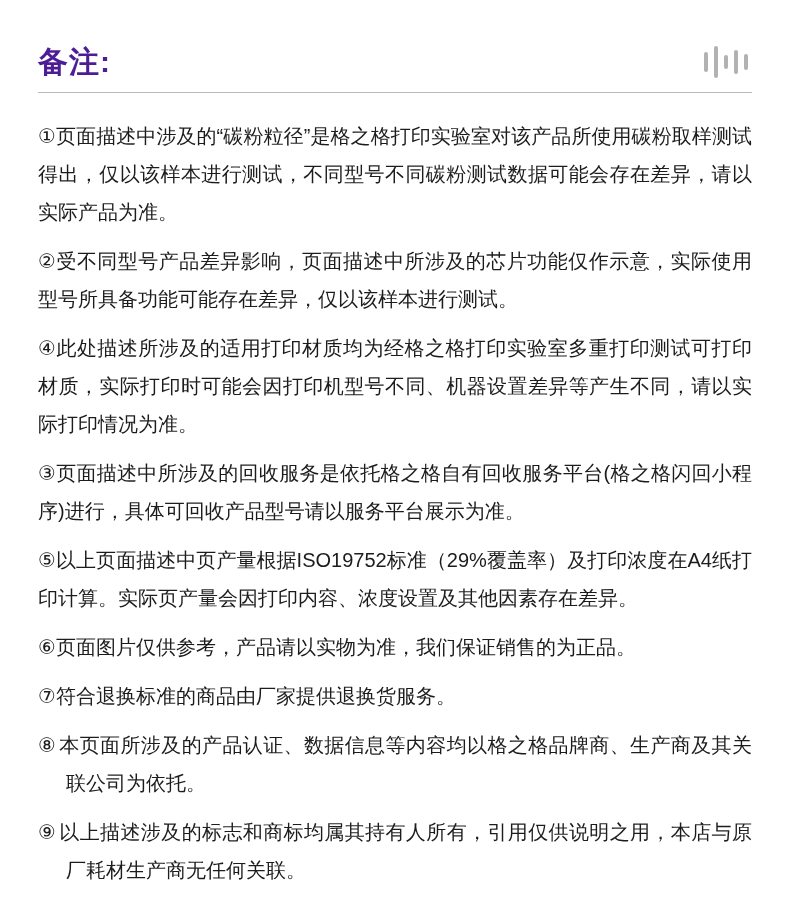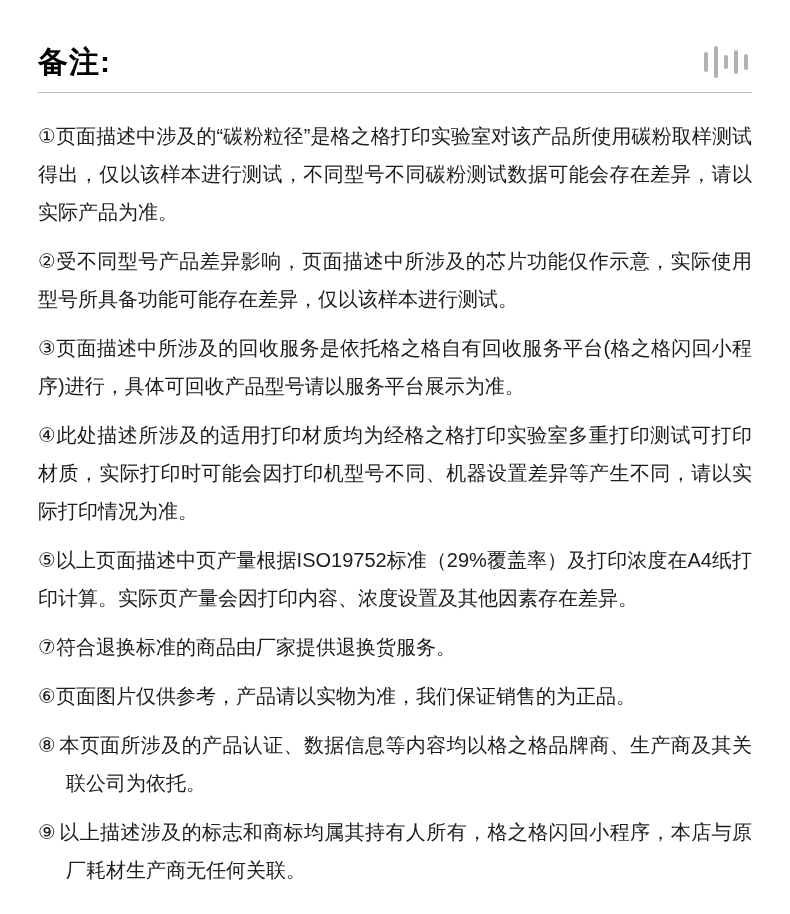--- a/index.html
+++ b/index.html
@@ -19,21 +19,21 @@
     padding: 42px 38px 0 38px;
     position: relative;
   }
   .header {
     position: relative;
     height: 50px;
   }
   .page-title {
     font-size: 30px;
     font-weight: 700;
-    color: #000000;
+    color: #4c1d95;
     letter-spacing: 1px;
   }
   .waveform-icon {
     position: absolute;
     top: 0;
     right: 4px;
     height: 40px;
     display: flex;
     align-items: center;
     gap: 6px;
@@ -94,29 +94,29 @@
   </div>
 
   <hr class="divider">
 
   <div class="notes">
 
     <p class="note"><span class="num">①</span><span>页面描述中涉及的“碳粉粒径”是格之格打印实验室对该产品所使用碳粉取样测试得出，仅以该样本进行测试，不同型号不同碳粉测试数据可能会存在差异，请以实际产品为准。</span></p>
 
     <p class="note"><span class="num">②</span><span>受不同型号产品差异影响，页面描述中所涉及的芯片功能仅作示意，实际使用型号所具备功能可能存在差异，仅以该样本进行测试。</span></p>
 
+    <p class="note"><span class="num">④</span><span>此处描述所涉及的适用打印材质均为经格之格打印实验室多重打印测试可打印材质，实际打印时可能会因打印机型号不同、机器设置差异等产生不同，请以实际打印情况为准。</span></p>
+
     <p class="note"><span class="num">③</span><span>页面描述中所涉及的回收服务是依托格之格自有回收服务平台(格之格闪回小程序)进行，具体可回收产品型号请以服务平台展示为准。</span></p>
-
-    <p class="note"><span class="num">④</span><span>此处描述所涉及的适用打印材质均为经格之格打印实验室多重打印测试可打印材质，实际打印时可能会因打印机型号不同、机器设置差异等产生不同，请以实际打印情况为准。</span></p>
 
     <p class="note"><span class="num">⑤</span><span>以上页面描述中页产量根据ISO19752标准（29%覆盖率）及打印浓度在A4纸打印计算。实际页产量会因打印内容、浓度设置及其他因素存在差异。</span></p>
 
+    <p class="note"><span class="num">⑥</span><span>页面图片仅供参考，产品请以实物为准，我们保证销售的为正品。</span></p>
+
     <p class="note"><span class="num">⑦</span><span>符合退换标准的商品由厂家提供退换货服务。</span></p>
-
-    <p class="note"><span class="num">⑥</span><span>页面图片仅供参考，产品请以实物为准，我们保证销售的为正品。</span></p>
 
     <p class="note hanging"><span class="num">⑧</span><span>本页面所涉及的产品认证、数据信息等内容均以格之格品牌商、生产商及其关联公司为依托。</span></p>
 
-    <p class="note hanging"><span class="num">⑨</span><span>以上描述涉及的标志和商标均属其持有人所有，格之格闪回小程序，本店与原厂耗材生产商无任何关联。</span></p>
+    <p class="note hanging"><span class="num">⑨</span><span>以上描述涉及的标志和商标均属其持有人所有，引用仅供说明之用，本店与原厂耗材生产商无任何关联。</span></p>
 
   </div>
 
 </div>
 
 </body></html>

